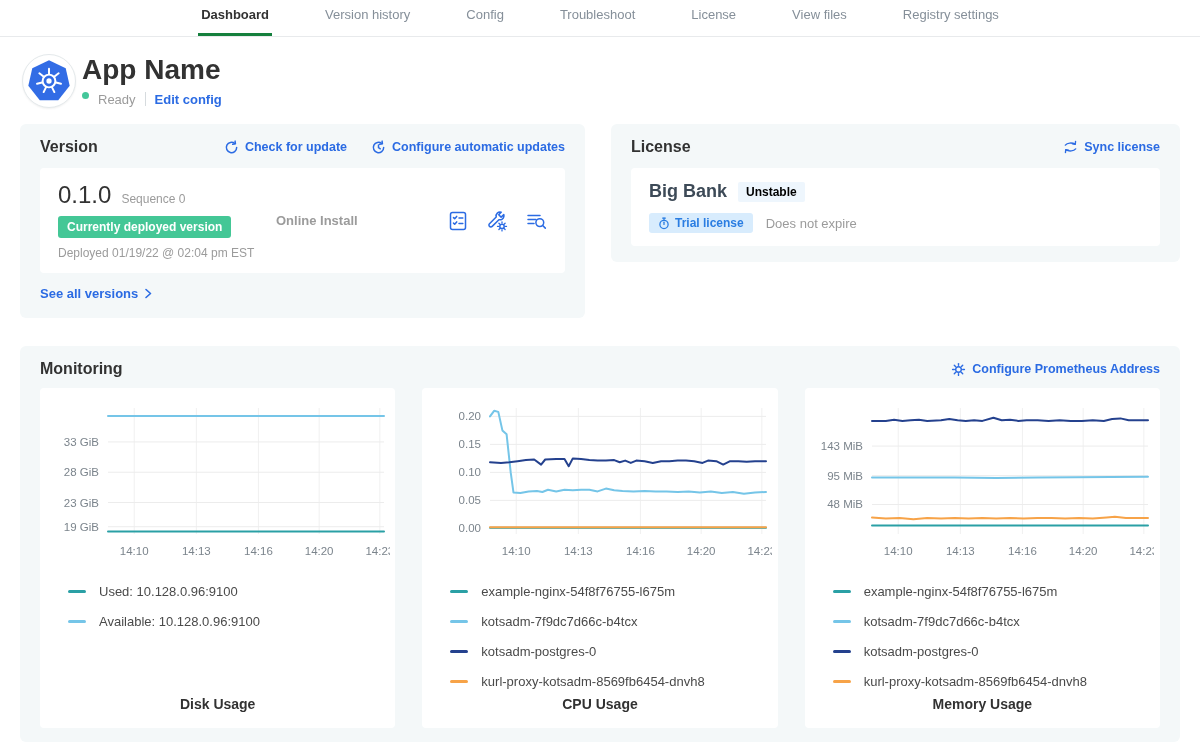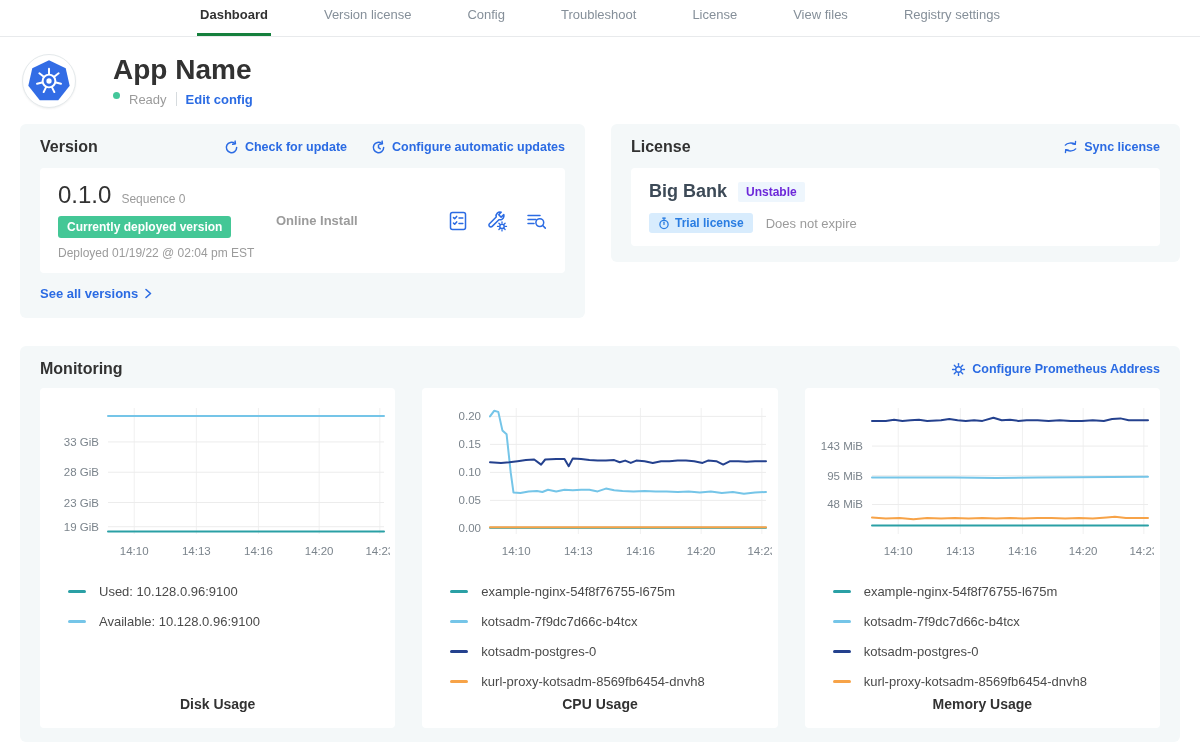--- a/index.html
+++ b/index.html
@@ -13,21 +13,21 @@
   body{
     width:1200px;height:746px;overflow:hidden;background:#fff;
     font-family:"Liberation Sans","DejaVu Sans",sans-serif;color:var(--text-dark);
   }
   
   .topnav{display:flex;justify-content:center;gap:50px;align-items:flex-end;
     border-bottom:1px solid #e8eaec;background:#fff;height:37px;}
   .tab{font-size:13px;color:#858f99;padding:4px 3px 11px;cursor:pointer;border-bottom:3px solid transparent;}
   .tab.active{color:#323232;font-weight:bold;border-bottom:3px solid #15803d;}
   
-  .app-header{display:flex;align-items:center;gap:37px;padding:17px 22px 16px;}
+  .app-header{display:flex;align-items:center;gap:6px;padding:17px 22px 16px;}
   .logo-wrap{width:54px;height:54px;border-radius:50%;background:#fff;border:1px solid #e4e9eb;
     box-shadow:0 1px 2px rgba(0,0,0,.06);display:flex;align-items:center;justify-content:center;}
   .app-title{font-size:28px;font-weight:bold;line-height:1.1;}
   .status-row{display:flex;gap:9px;margin-top:7px;}
   .ready-dot{width:7px;height:7px;border-radius:50%;background:#44c79a;}
   .status-text{font-size:13px;color:var(--text-gray);}
   .vdiv{width:1px;height:14px;background:#d6dbde;}
   .link{color:var(--accent);font-size:13px;font-weight:bold;cursor:pointer;display:inline-flex;align-items:center;gap:6px;}
   .link svg{flex:none;}
   
@@ -50,21 +50,21 @@
     padding:4px 9px;border-radius:3px;margin:7px 0 8px;}
   .deployed{font-size:12px;color:var(--text-gray);}
   .install-type{flex:1;text-align:left;font-size:13px;font-weight:bold;color:var(--text-gray);}
   .ver-icons{display:flex;gap:17px;align-items:center;}
   .icon-btn{color:var(--accent);cursor:pointer;display:inline-flex;}
   .see-link{margin-top:13px;}
   
   .license-card{flex:1;}
   .lic-row1{display:flex;align-items:center;gap:11px;}
   .lic-name{font-size:18px;font-weight:bold;color:#3d4a57;}
-  .badge-channel{background:#eef6fd;color:#6d28d9;font-size:12px;font-weight:bold;padding:3px 8px;border-radius:2px;}
+  .badge-channel{background:#eef6fd;color:#000000;font-size:12px;font-weight:bold;padding:3px 8px;border-radius:2px;}
   .lic-row2{display:flex;align-items:center;gap:13px;margin-top:11px;}
   .badge-trial{background:#d8ecfd;color:#2a7de2;font-size:12px;font-weight:bold;padding:3px 9px;
     border-radius:3px;display:inline-flex;align-items:center;gap:5px;}
   .no-expire{font-size:13px;color:var(--text-gray);}
   
   .monitoring{margin-top:28px;padding:14px 20px 14px;}
   .charts-row{display:flex;gap:27px;margin-top:10px;}
   .chart-card{background:#fff;border-radius:4px;flex:1;height:340px;padding:10px 2px 0;
     display:flex;flex-direction:column;}
   .chart-card svg{display:block;margin:0 auto;}
@@ -72,21 +72,21 @@
   .legend{flex:1;padding:16px 26px 0;display:flex;flex-direction:column;gap:15px;}
   .legend-item{display:flex;align-items:center;gap:13px;font-size:13px;color:#4a4a4a;}
   .dash{width:18px;height:3px;border-radius:2px;flex:none;}
   .chart-title{text-align:center;font-size:14px;font-weight:bold;padding:6px 0 16px;}
 </style>
 </head>
 <body>
 
 <header class="topnav">
     <div class="tab active">Dashboard</div>
-    <div class="tab">Version license</div>
+    <div class="tab">Version history</div>
     <div class="tab">Config</div>
     <div class="tab">Troubleshoot</div>
     <div class="tab">License</div>
     <div class="tab">View files</div>
     <div class="tab">Registry settings</div>
   </header>
 
 <div class="app-header">
   <div class="logo-wrap">
     <svg width="44" height="44" viewBox="0 0 100 100">

